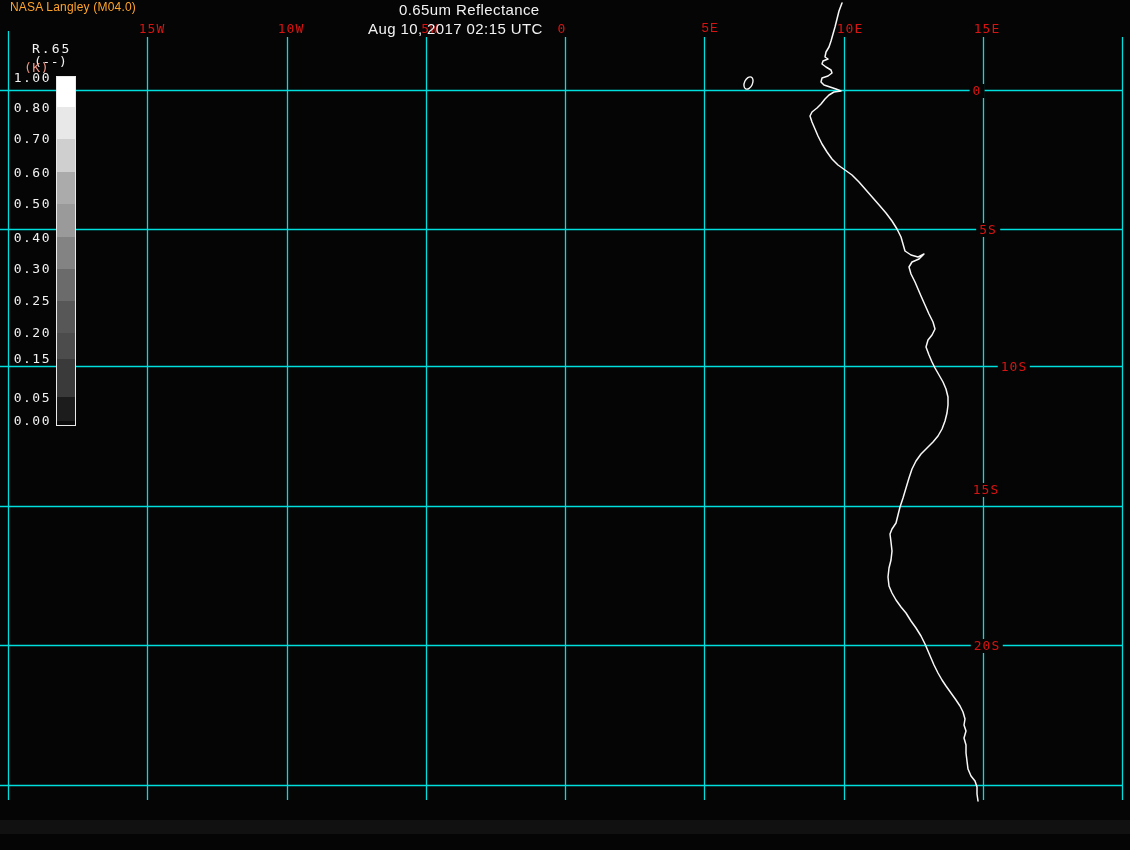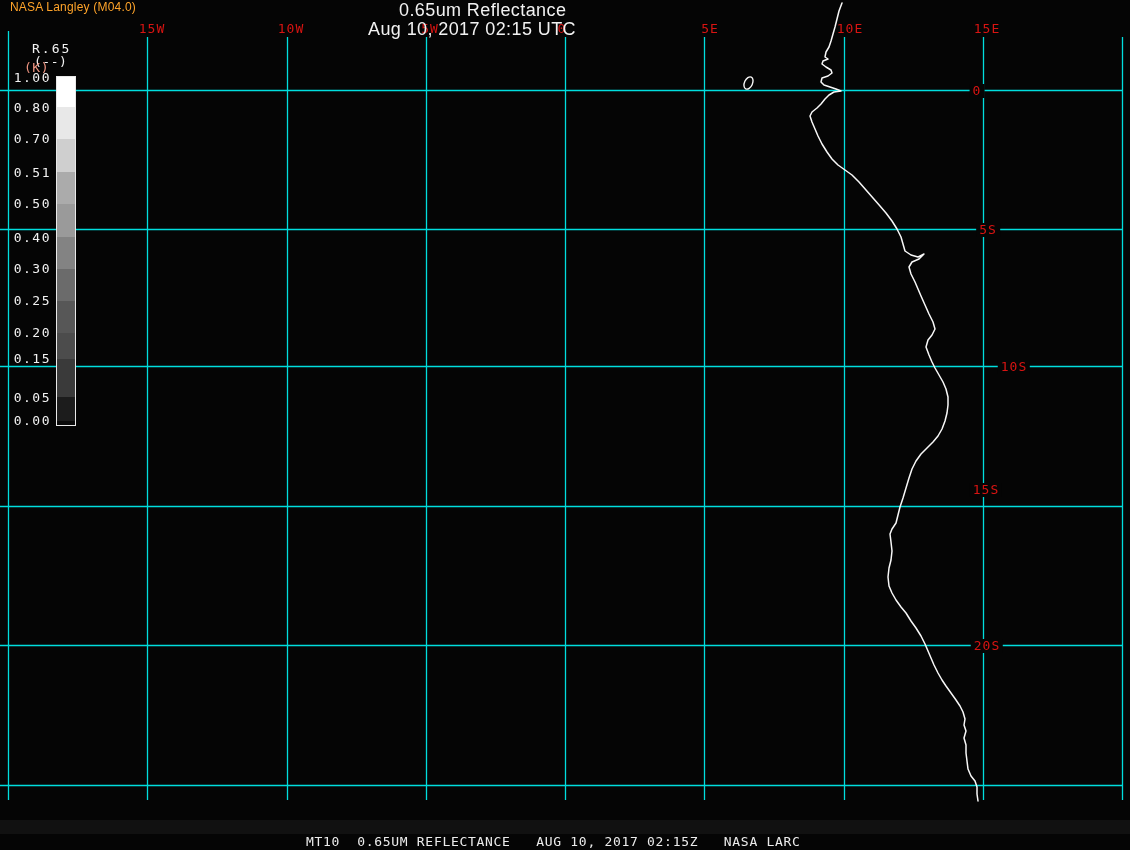--- a/index.html
+++ b/index.html
@@ -30,21 +30,21 @@
   .cb-header{position:absolute;color:#f2f2f2;font-size:13px;letter-spacing:2px;line-height:13px;z-index:5;white-space:pre;}
   #cb-product{left:32px;top:42px;}
   #cb-units{left:34px;top:55px;letter-spacing:0.5px;}
   #cb-units-overlay{left:24px;top:61px;letter-spacing:0.5px;}
   #credit{
     position:absolute;left:10px;top:0;z-index:5;
     font-family:"Liberation Sans",sans-serif;font-size:12px;letter-spacing:0.2px;
   }
   #title-line1,#title-line2{
     position:absolute;z-index:6;color:#f2f2f2;
-    font-family:"Liberation Sans",sans-serif;font-size:18px;letter-spacing:0.4px;line-height:18px;white-space:pre;
+    font-family:"Liberation Sans",sans-serif;font-size:15px;letter-spacing:0.4px;line-height:18px;white-space:pre;
   }
   #title-line1{left:399px;top:1px;}
   #title-line2{left:368px;top:20px;}
   #footer-strip{
     position:absolute;left:0;top:820px;width:1130px;height:14px;
     background:#111111;z-index:2;
   }
   #footer-text{
     position:absolute;left:306px;top:835px;z-index:5;
     font-size:13px;letter-spacing:0.7px;color:#ececec;white-space:pre;line-height:14px;
@@ -79,50 +79,49 @@
       </g>
   </svg>
 
   <div id="footer-strip"></div>
 
   <div class="layer" id="lon-labels">
       <div class="lon-label" style="left: 152px; top: 22px; color: rgb(216, 20, 18);">15W</div>
       <div class="lon-label" style="left: 291px; top: 22px; color: rgb(216, 20, 18);">10W</div>
       <div class="lon-label" style="left: 430px; top: 22px; color: rgb(216, 20, 18);">5W</div>
       <div class="lon-label" style="left: 562px; top: 22px; color: rgb(216, 20, 18);">0</div>
-      <div class="lon-label" style="left: 710px; top: 22px; color: rgb(216, 20, 18);">5E</div>
+      <div class="lon-label" style="left: 710px; top: 22px; color: rgb(216, 20, 18); font-family: Liberation Mono, monospace;">5E</div>
       <div class="lon-label" style="left: 850px; top: 22px; color: rgb(216, 20, 18);">10E</div>
       <div class="lon-label" style="left: 987px; top: 22px; color: rgb(216, 20, 18);">15E</div>
     </div>
   <div class="layer" id="lat-labels">
       <div class="lat-label" style="left: 977px; top: 90.5px; color: rgb(216, 20, 18);">0</div>
       <div class="lat-label" style="left: 988px; top: 229.5px; color: rgb(216, 20, 18);">5S</div>
       <div class="lat-label" style="left: 986px; top: 366.5px; color: rgb(216, 20, 18); margin-left: 28px;">10S</div>
       <div class="lat-label" style="left: 986px; top: 490px; color: rgb(216, 20, 18);">15S</div>
       <div class="lat-label" style="left: 987px; top: 645.5px; color: rgb(216, 20, 18);">20S</div>
     </div>
   <div class="layer" id="cb-ticks">
       <div class="cb-tick" style="top: 70.5px;">1.00</div>
       <div class="cb-tick" style="top: 100.5px;">0.80</div>
       <div class="cb-tick" style="top: 132px;">0.70</div>
-      <div class="cb-tick" style="top: 165.5px;">0.51</div>
+      <div class="cb-tick" style="top: 165.5px;">0.60</div>
       <div class="cb-tick" style="top: 197px;">0.50</div>
       <div class="cb-tick" style="top: 230.5px;">0.40</div>
       <div class="cb-tick" style="top: 262px;">0.30</div>
       <div class="cb-tick" style="top: 294px;">0.25</div>
       <div class="cb-tick" style="top: 326px;">0.20</div>
       <div class="cb-tick" style="top: 352px;">0.15</div>
       <div class="cb-tick" style="top: 390.5px;">0.05</div>
       <div class="cb-tick" style="top: 414px;">0.00</div>
     </div>
 
   <div id="cb-swatch" style="background: linear-gradient(rgb(255, 255, 255) 0.5px, rgb(255, 255, 255) 30.5px, rgb(232, 232, 232) 30.5px, rgb(232, 232, 232) 62px, rgb(207, 207, 207) 62px, rgb(207, 207, 207) 95.5px, rgb(171, 171, 171) 95.5px, rgb(171, 171, 171) 127px, rgb(154, 154, 154) 127px, rgb(154, 154, 154) 160.5px, rgb(131, 131, 131) 160.5px, rgb(131, 131, 131) 192.5px, rgb(107, 107, 107) 192.5px, rgb(107, 107, 107) 224px, rgb(87, 87, 87) 224px, rgb(87, 87, 87) 256px, rgb(76, 76, 76) 256px, rgb(76, 76, 76) 282px, rgb(58, 58, 58) 282px, rgb(58, 58, 58) 320.5px, rgb(28, 28, 28) 320.5px, rgb(28, 28, 28) 344px, rgb(10, 10, 10) 344px, rgb(10, 10, 10) 347px);"></div>
   <div class="cb-header" id="cb-product">R.65</div>
   <div class="cb-header" id="cb-units">(--)</div>
   <div class="cb-header" id="cb-units-overlay" style="color: rgb(238, 148, 128);">(K)</div>
 
   <div id="credit" style="color: rgb(255, 164, 42);">NASA Langley (M04.0)</div>
   <div id="title-line1">0.65um Reflectance</div>
   <div id="title-line2">Aug 10, 2017 02:15 UTC</div>
 
-  <div id="footer-text">MT10  0.65UM REFLECTANCE   AUG 10, 2017 02:15Z   NASA LARC</div>
 
 </div>
 
 </body></html>

